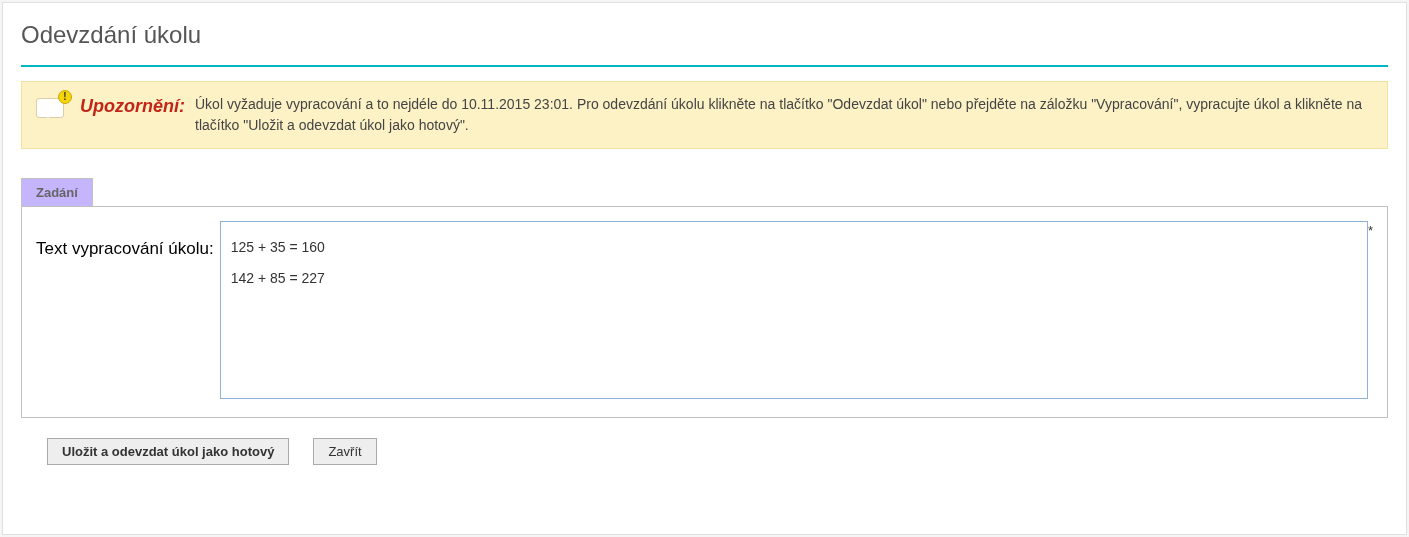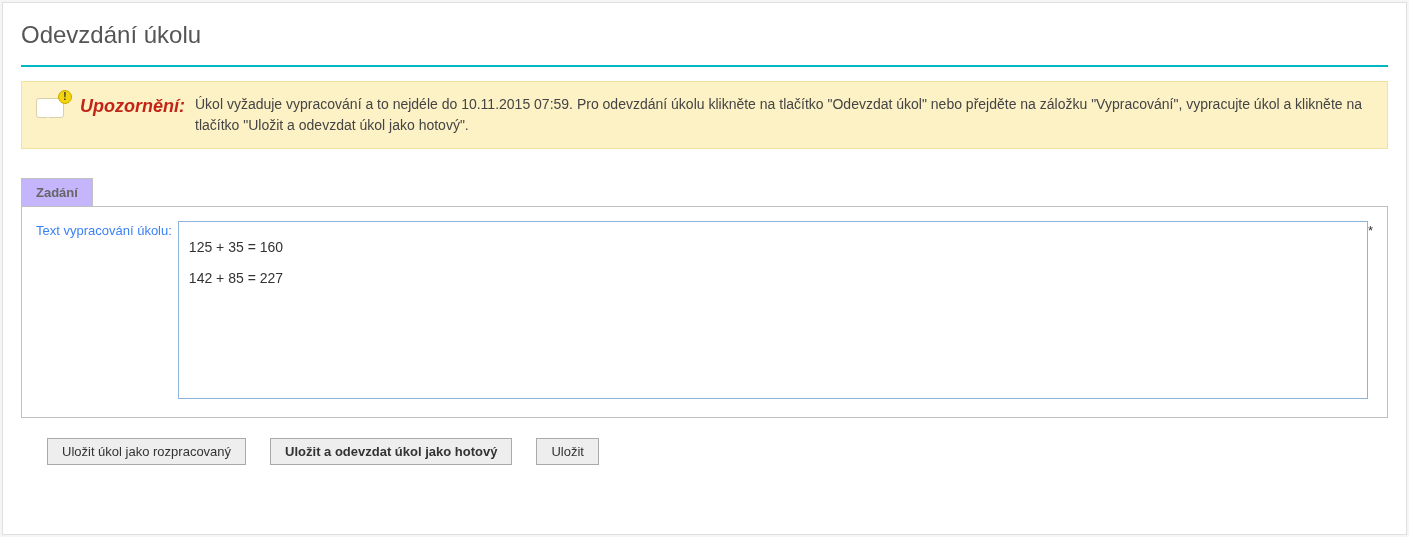--- a/index.html
+++ b/index.html
@@ -117,24 +117,25 @@
       padding: 14px 14px 18px 14px;
       background: #fff;
     }
     .form-row {
       display: flex;
       align-items: flex-start;
       gap: 6px;
     }
     .form-label {
       flex: 0 0 auto;
-      font-size: 13px;
-      color: #3b82f6;
+      font-size: 17px;
+      color: #000000;
       padding-top: 2px;
       white-space: nowrap;
+      margin-top: 16px;
     }
     .textarea-wrap {
       flex: 1 1 auto;
       display: flex;
       flex-direction: row;
     }
     textarea.work {
       width: 100%;
       height: 178px;
       border: 1px solid #8fb2d8;
@@ -174,38 +175,37 @@
 <div class="page">
 
   <h1 class="title">Odevzdání úkolu</h1>
 
   <div class="alert">
     <div class="alert-icon">
       <div class="bubble"></div>
       <div class="badge">!</div>
     </div>
     <div class="alert-label">Upozornění:</div>
-    <div class="alert-text">Úkol vyžaduje vypracování a to nejdéle do 10.11.2015 07:59. Pro odevzdání úkolu klikněte na tlačítko "Odevzdat úkol" nebo přejděte na záložku "Vypracování", vypracujte úkol a klikněte na tlačítko "Uložit a odevzdat úkol jako hotový".</div>
+    <div class="alert-text">Úkol vyžaduje vypracování a to nejdéle do 10.11.2015 23:01. Pro odevzdání úkolu klikněte na tlačítko "Odevzdat úkol" nebo přejděte na záložku "Vypracování", vypracujte úkol a klikněte na tlačítko "Uložit a odevzdat úkol jako hotový".</div>
   </div>
 
   <div class="tabs-wrap">
     <div class="tab-row">
       <div class="tab">Zadání</div>
     </div>
     <div class="tab-panel">
       <div class="form-row">
         <div class="form-label">Text vypracování úkolu:</div>
         <div class="textarea-wrap">
           <textarea class="work" style="">125 + 35 = 160
 142 + 85 = 227</textarea>
           <div class="req-mark">*</div>
         </div>
       </div>
     </div>
   </div>
 
   <div class="button-row">
-    <button type="button" class="btn">Uložit úkol jako rozpracovaný</button>
     <button type="button" class="btn primary">Uložit a odevzdat úkol jako hotový</button>
-    <button type="button" class="btn">Uložit</button>
+    <button type="button" class="btn">Zavřít</button>
   </div>
 
 </div>
 
 </body></html>

